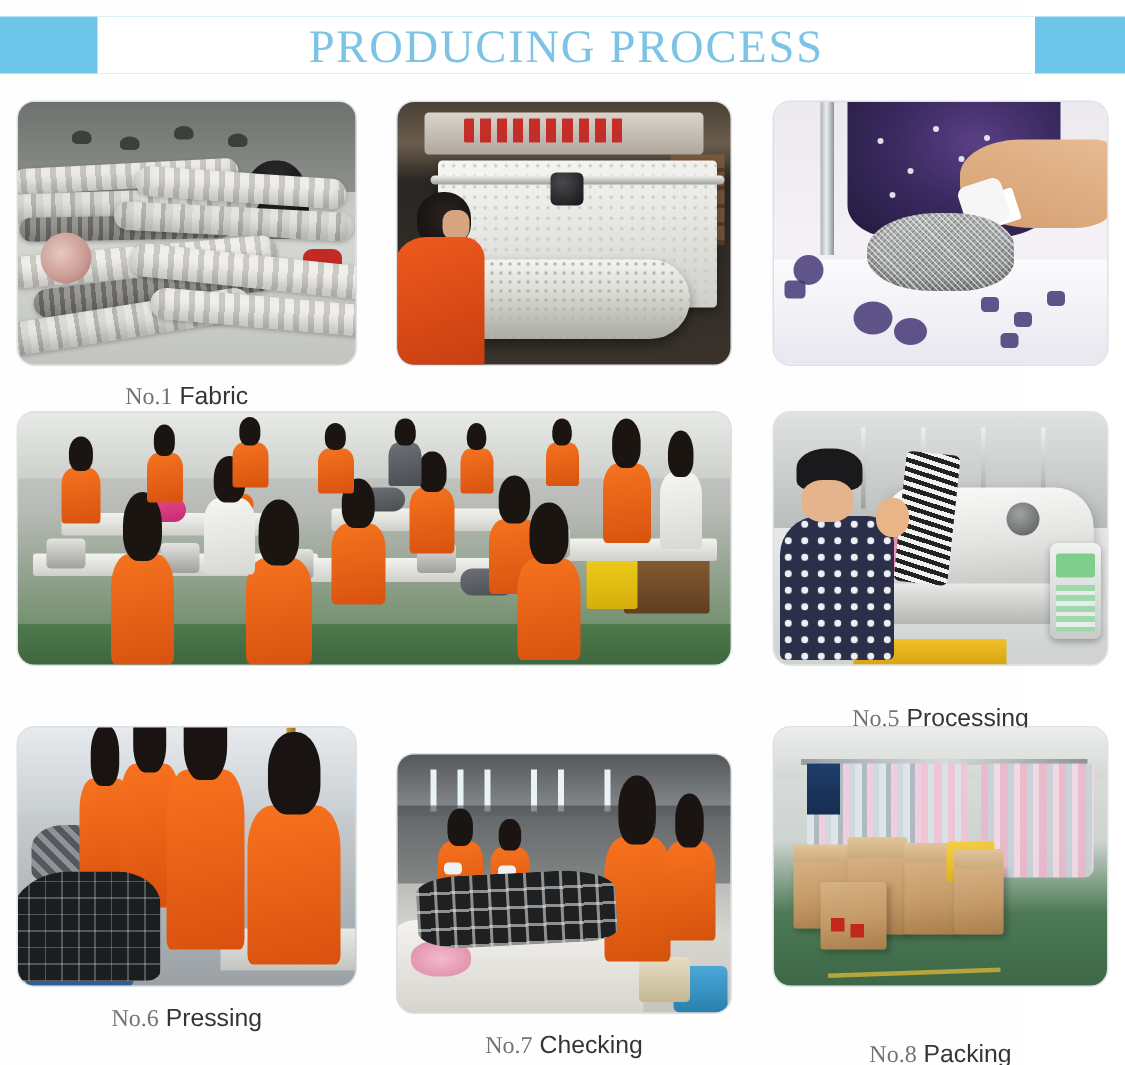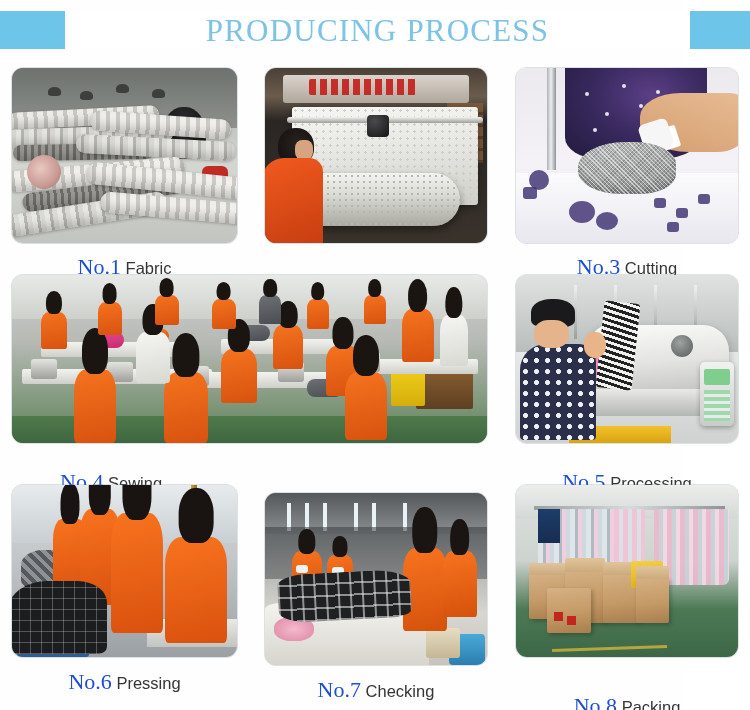--- a/index.html
+++ b/index.html
@@ -62,22 +62,22 @@
     position: absolute;
     width: 100%;
     text-align: center;
     white-space: nowrap;
     font-size: 16.5px;
     color: #333333;
     line-height: 1;
   }
   .caption .no {
     font-family: "Liberation Serif", "DejaVu Serif", serif;
-    color: #1d4ed8;
-    font-size: 22px;
+    color: #737373;
+    font-size: 16px;
   }
   .caption .label { color: #353535; font-size: 16.5px; }
 
   
   .layer { position: absolute; inset: 0; }
 
   
   .p1 { background: linear-gradient(180deg,#9fa3a0 0%,#b9bcb7 22%,#d4d6d1 55%,#c2c4c0 100%); }
   .p1 .ceil { position:absolute; left:0; top:0; width:100%; height:34%;
     background: linear-gradient(180deg,#6d726e,#8e918c); }
@@ -387,24 +387,20 @@
           <div class="motif" style="left:36%; top:82%; width:22px; height:18px;"></div>
           <div class="motif sq" style="left:62%; top:74%; width:12px; height:10px;"></div>
           <div class="motif sq" style="left:72%; top:80%; width:12px; height:10px;"></div>
           <div class="motif sq" style="left:82%; top:72%; width:12px; height:10px;"></div>
           <div class="motif sq" style="left:68%; top:88%; width:12px; height:10px;"></div>
           <div class="glove">
               <div class="knit"></div>
             </div>
         </div>
       </div>
-      <div class="caption" style="top:188px;">
-        <span class="no">No.3</span>
-        <span class="label">Cutting</span>
-      </div>
     </div>
 
     <div class="cell" style="left:12px; top:215px; width:475px; height:168px;">
       <div class="photo p4">
         <div class="layer">
           <div class="wall"></div>
           <div class="floor"></div>
           <div class="cabinet"></div>
           <div class="chair"></div>
 
@@ -467,24 +463,20 @@
           <div class="worker gy" style="left:52%; top:12%; width:22px; height:17%;">
               <div class="h"></div>
             </div>
           <div class="worker or" style="left:62%; top:14%; width:22px; height:18%;">
               <div class="h"></div>
             </div>
           <div class="worker or" style="left:74%; top:12%; width:22px; height:17%;">
               <div class="h"></div>
             </div>
         </div>
-      </div>
-      <div class="caption" style="top:196px; text-align:left; padding-left:48px;">
-        <span class="no">No.4</span>
-        <span class="label">Sewing</span>
       </div>
     </div>
 
     <div class="cell" style="left:516px; top:215px; width:222px; height:168px;">
       <div class="photo p5">
         <div class="layer">
           <div class="bg"></div>
           <div class="rack" style="left:26%;"></div>
           <div class="rack" style="left:44%;"></div>
           <div class="rack" style="left:62%;"></div>
@@ -535,21 +527,21 @@
             </div>
           <div class="darkcloth"></div>
         </div>
       </div>
       <div class="caption" style="top:186px;">
         <span class="no">No.6</span>
         <span class="label">Pressing</span>
       </div>
     </div>
 
-    <div class="cell" style="left:265px; top:433px; width:222px; height:172px;">
+    <div class="cell" style="left:265px; top:443px; width:222px; height:172px;">
       <div class="photo p7">
         <div class="layer">
           <div class="ceil"></div>
           <div class="tube" style="left:10%;"></div>
           <div class="tube" style="left:18%;"></div>
           <div class="tube" style="left:26%;"></div>
           <div class="tube" style="left:40%;"></div>
           <div class="tube" style="left:48%;"></div>
           <div class="tube" style="left:62%;"></div>
           <div class="dark"></div>

